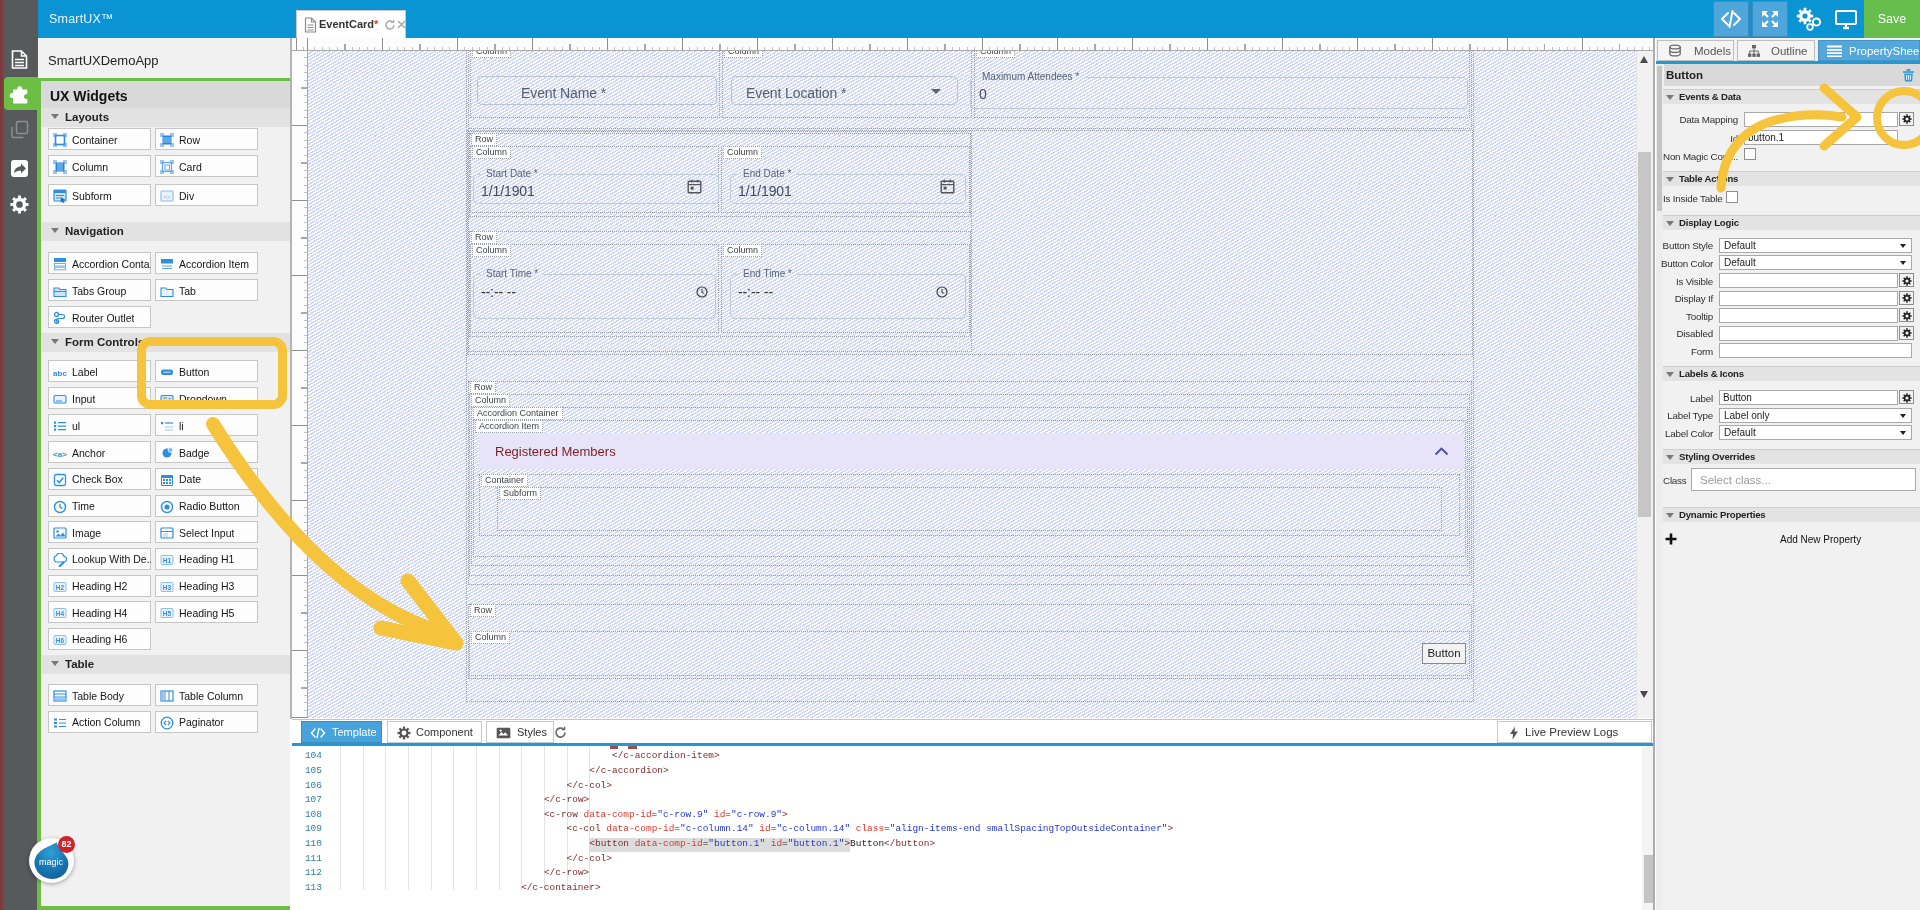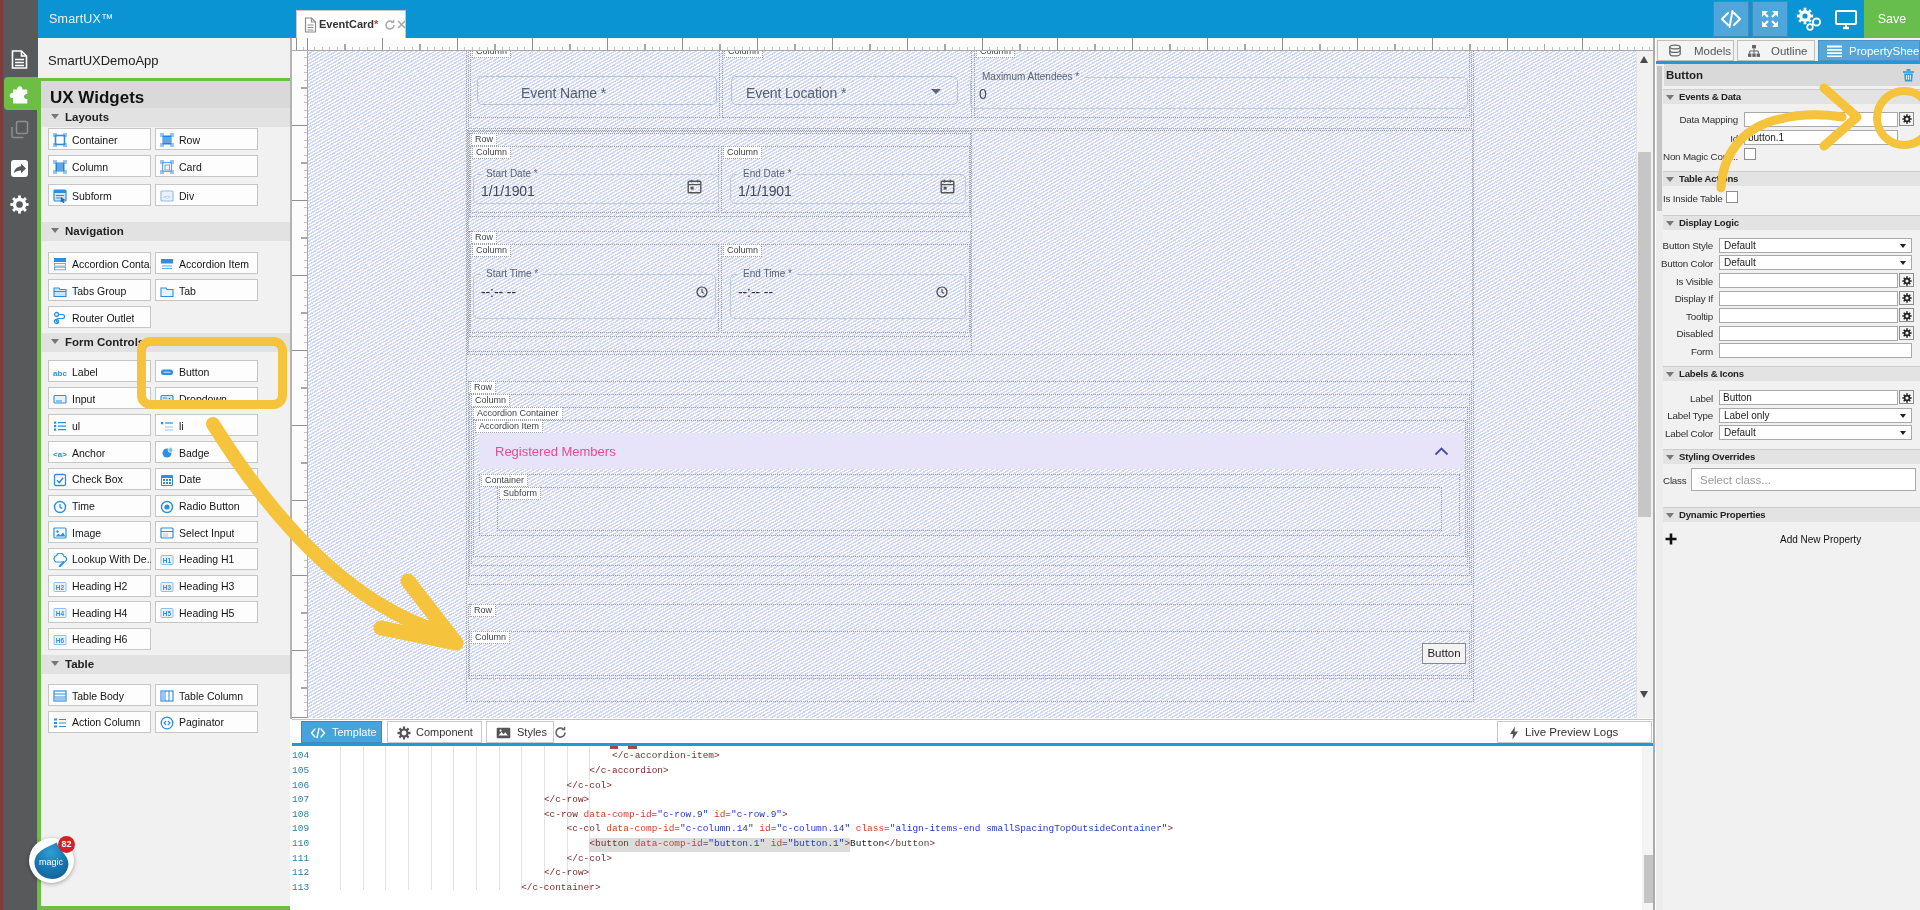--- a/index.html
+++ b/index.html
@@ -18,21 +18,21 @@
   #railred { left:0; top:0; width:3px; height:910px; background:#7E3B3B; }
   #railgreen { left:4px; top:77px; width:34px; height:33px; background:#6CBF44; border-radius:4px 0 0 4px; }
 
   
   #lpanel { left:38px; top:38px; width:252px; height:872px; background:#F1F1F1; }
   #appname { left:48px; top:53px; font-size:13px; color:#222; }
   #greenT { left:38px; top:78px; width:252px; height:3px; background:#6CBF44; }
   #greenL { left:37px; top:78px; width:4px; height:832px; background:#6CBF44; }
   #greenB { left:37px; top:906px; width:253px; height:4px; background:#6CBF44; }
   #uxwhead { left:41px; top:81px; width:249px; height:27px; background:#D9D9D9; }
-  #uxwhead span { position:absolute; left:9px; top:7px; font-size:17px; font-weight:bold; color:#111; }
+  #uxwhead span { position:absolute; left:9px; top:7px; font-size:14px; font-weight:bold; color:#111; }
   .sechead { left:41px; width:249px; height:19px; background:#E2E2E2; font-size:11.5px; font-weight:bold; color:#222; }
   .sechead i { position:absolute; left:10px; top:6px; width:0; height:0; border-left:4px solid transparent; border-right:4px solid transparent; border-top:5px solid #777; }
   .sechead b { position:absolute; left:24px; top:3px; }
   .witem { width:103px; height:22px; background:#FDFDFD; border:1px solid #C6C6C6; font-size:10.5px; color:#141414; }
   .witem .wt { position:absolute; left:23px; top:4.5px; white-space:nowrap; overflow:hidden; max-width:79px; }
   .witem svg { position:absolute; left:4px; top:4px; }
 
   
   #cdivider { left:290px; top:38px; width:2px; height:681px; background:#B3B3B3; }
   #hruler { left:292px; top:38px; width:1361px; height:13px; background:#FCFCFC; border-bottom:1px solid #A9A9A9;
@@ -68,21 +68,21 @@
   .fval { position:absolute; font-size:14px; color:#414B58; letter-spacing:-0.1px; }
 
   
   #cscroll { left:1636px; top:51px; width:17px; height:667px; background:#F1F1F1; border-left:1px solid #E4E4E4; }
   #cthumb { left:1638px; top:152px; width:13px; height:365px; background:#C6C6C6; }
 
   
   #bpanel { left:292px; top:719px; width:1363px; height:191px; background:#FFF; border-top:1px solid #C4C4C4; }
   .btab { top:721px; height:22px; background:#FFF; border:1px solid #C9C9C9; font-size:11px; color:#333; }
   #blueline { left:292px; top:743px; width:1363px; height:3px; background:#1D9BD8; }
-  .lnum { position:absolute; width:30px; font-family:"Liberation Mono", monospace; font-size:9.5px; color:#2D7FA3; }
+  .lnum { position:absolute; width:30px; text-align:right; font-family:"Liberation Mono", monospace; font-size:9.5px; color:#2D7FA3; }
   .cline { position:absolute; font-family:"Liberation Mono", monospace; font-size:9.45px; white-space:pre; letter-spacing:0.005px; }
   .ctag { color:#7F2A2A; } .cattr { color:#D6392F; } .cval { color:#2237CE; } .cplain { color:#1A1A1A; }
 
   
   #rdivider { left:1653px; top:38px; width:2px; height:872px; background:#ABABAB; }
   #rpanel { left:1656px; top:38px; width:264px; height:872px; background:#F1F1F1; }
   #rscroll { left:1656px; top:64px; width:7px; height:846px; background:#EDEDED; }
   #rthumb { left:1657px; top:66px; width:5px; height:145px; background:#C4C4C4; }
   .rtab { top:40px; height:21px; background:#F4F4F4; border:1px solid #BFBFBF; font-size:11.5px; color:#555; }
   #rblue { left:1656px; top:61px; width:264px; height:3px; background:#1D9BD8; }
@@ -707,21 +707,21 @@
       </svg>
   <div class="dash" style="left:160px; top:330px; width:1004px; height:204px;"></div>
   <div class="tag" style="left:162px; top:330px;">Row</div>
   <div class="dash" style="left:161px; top:343px; width:1001px; height:182px;"></div>
   <div class="tag" style="left:163px; top:343px;">Column</div>
   <div class="dash" style="left:163px; top:356px; width:997px; height:159px;"></div>
   <div class="tag" style="left:165px; top:356px;">Accordion Container</div>
   <div class="dash" style="left:165px; top:369px; width:993px; height:137px;"></div>
   <div class="tag" style="left:167px; top:369px;">Accordion Item</div>
   <div class="abs" style="left:171px;top:382px;width:985px;height:36px;background:#E7E4F9;"></div>
-  <div class="abs" style="left:187px;top:393px;font-size:13px;color:#ec4899;">Registered Members</div>
+  <div class="abs" style="left:187px;top:393px;font-size:13px;color:#7f1d1d;">Registered Members</div>
   <svg class="abs" style="left:1126px;top:396px;" width="15" height="9" viewBox="0 0 15 9">
         <path d="M1.5 7.5 L7.5 1.5 L13.5 7.5" fill="none" stroke="#4A4AA8" stroke-width="1.8"></path>
       </svg>
   <div class="dash" style="left:171px; top:423px; width:981px; height:62px;"></div>
   <div class="tag" style="left:173px; top:423px;">Container</div>
   <div class="dash" style="left:189px; top:436px; width:945px; height:44px;"></div>
   <div class="tag" style="left:191px; top:436px;">Subform</div>
   <div class="dash" style="left:160px; top:553px; width:1004px; height:75px;"></div>
   <div class="tag" style="left:162px; top:553px;">Row</div>
   <div class="dash" style="left:161px; top:580px; width:1001px; height:45px;"></div>

